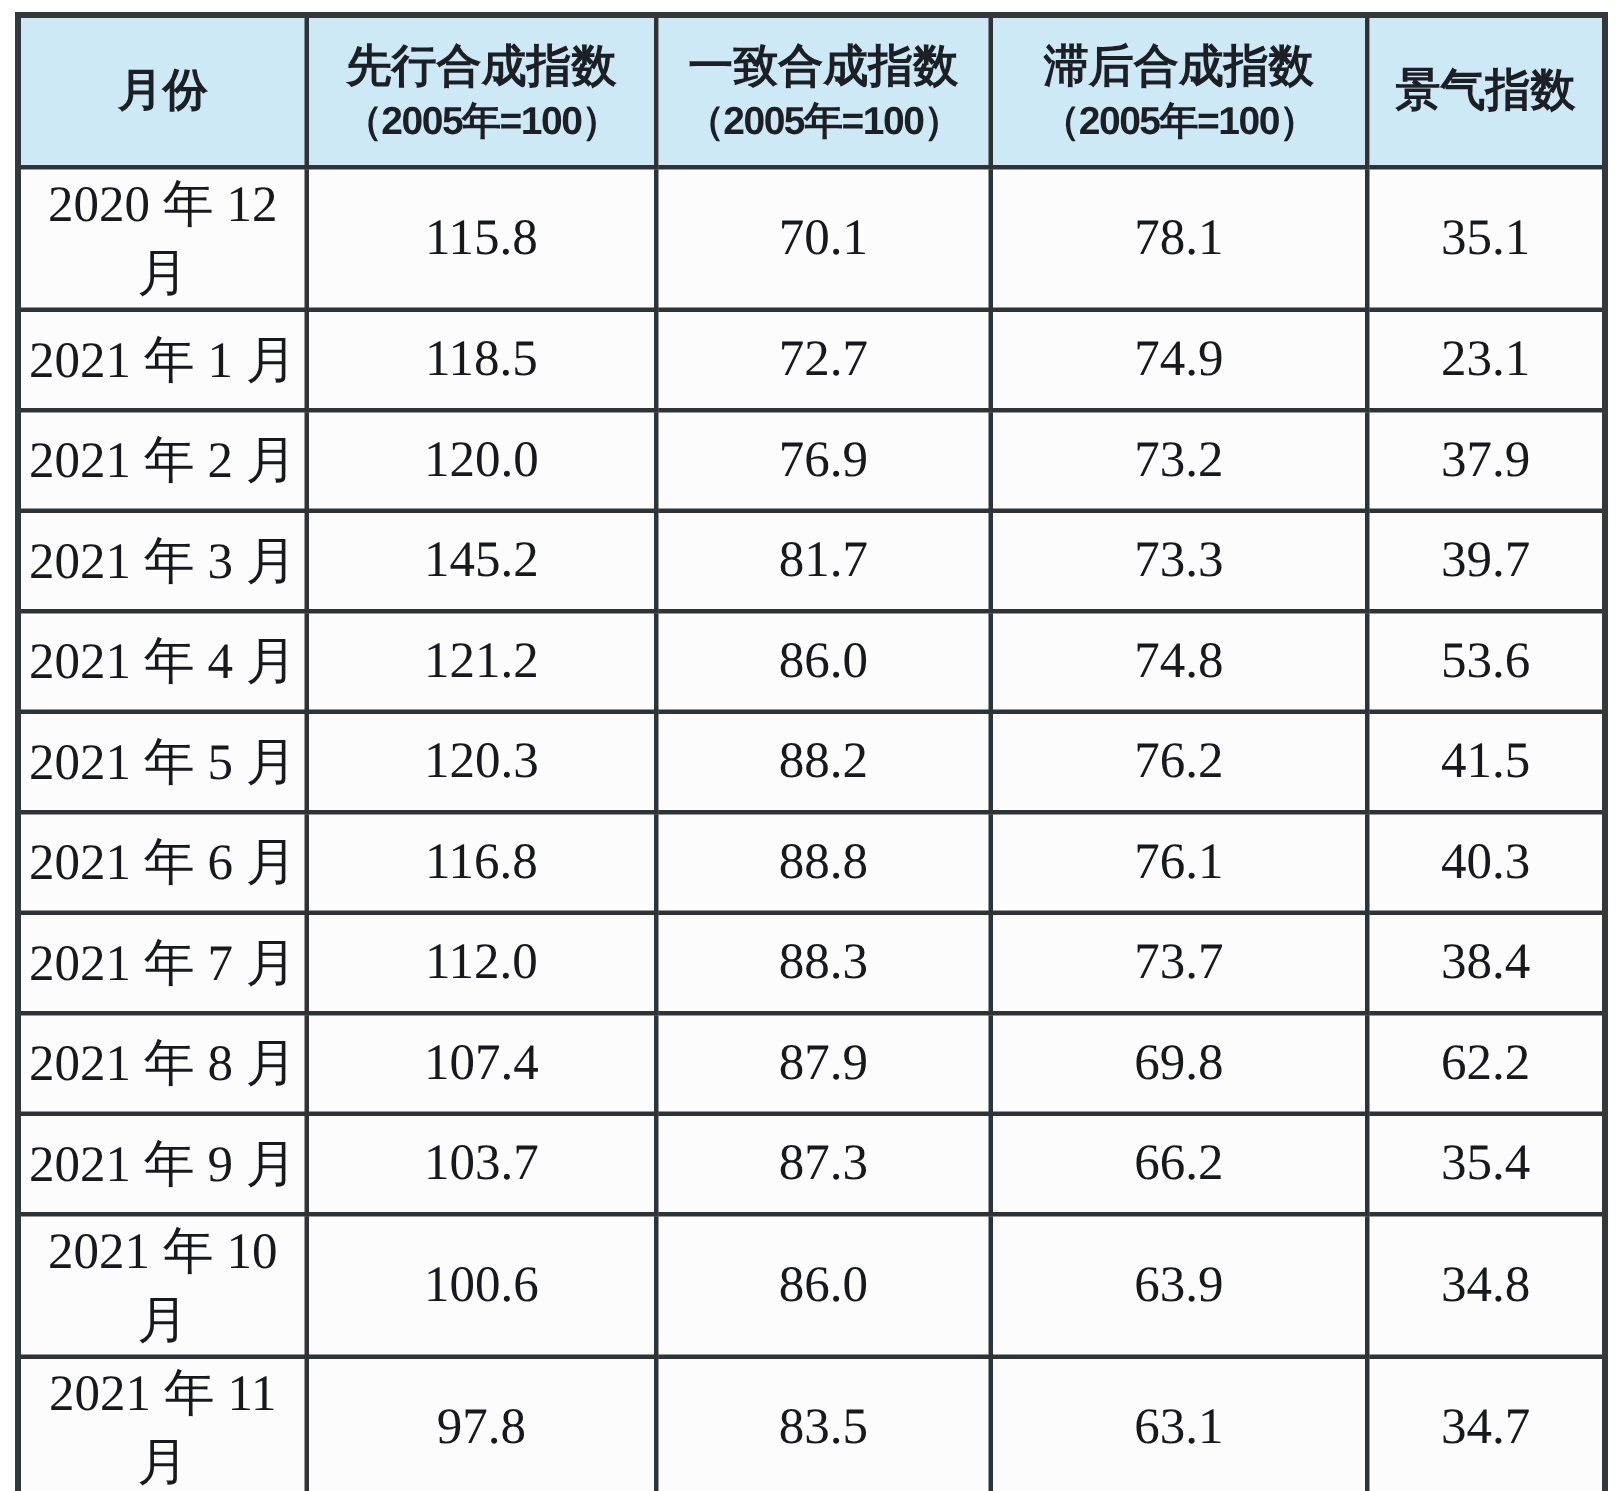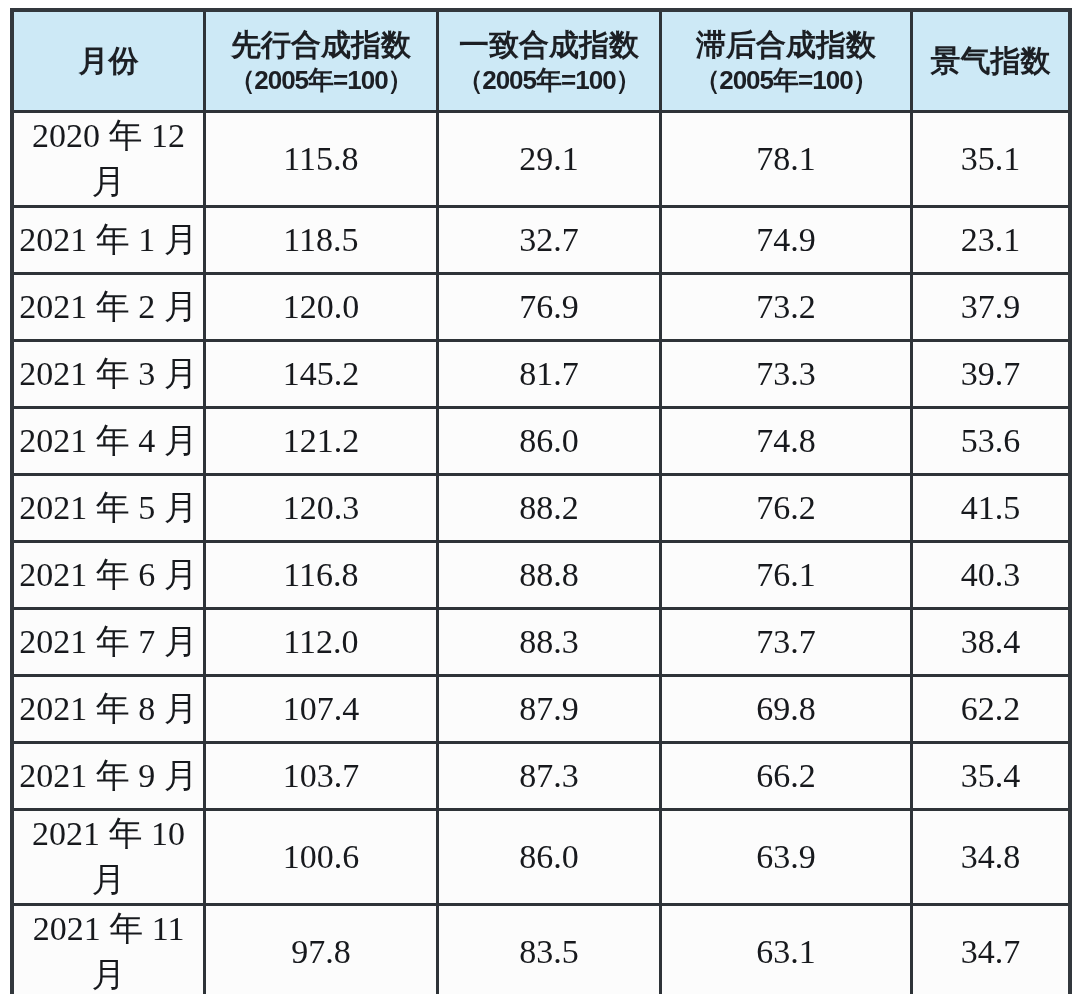--- a/index.html
+++ b/index.html
@@ -77,28 +77,28 @@
           <th><span>先行合成指数</span><span class="sub">（2005年=100）</span></th>
           <th><span>一致合成指数</span><span class="sub">（2005年=100）</span></th>
           <th><span>滞后合成指数</span><span class="sub">（2005年=100）</span></th>
           <th><span>景气指数</span></th>
         </tr>
     </thead>
     <tbody id="table-body">
         <tr>
           <td class="month-cell">2020 年 12 月</td>
           <td class="value-cell">115.8</td>
-          <td class="value-cell">29.1</td>
+          <td class="value-cell">70.1</td>
           <td class="value-cell">78.1</td>
           <td class="value-cell">35.1</td>
         </tr>
         <tr>
           <td class="month-cell">2021 年 1 月</td>
           <td class="value-cell">118.5</td>
-          <td class="value-cell">32.7</td>
+          <td class="value-cell">72.7</td>
           <td class="value-cell">74.9</td>
           <td class="value-cell">23.1</td>
         </tr>
         <tr>
           <td class="month-cell">2021 年 2 月</td>
           <td class="value-cell">120.0</td>
           <td class="value-cell">76.9</td>
           <td class="value-cell">73.2</td>
           <td class="value-cell">37.9</td>
         </tr>

